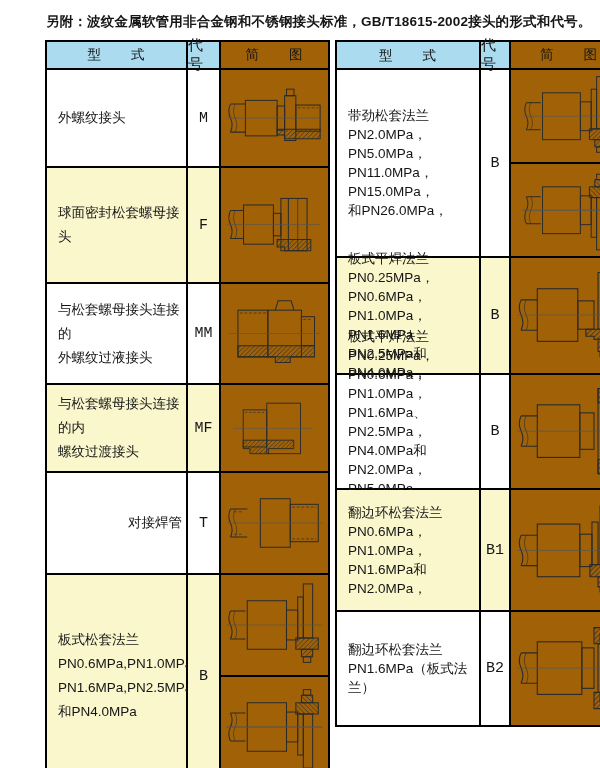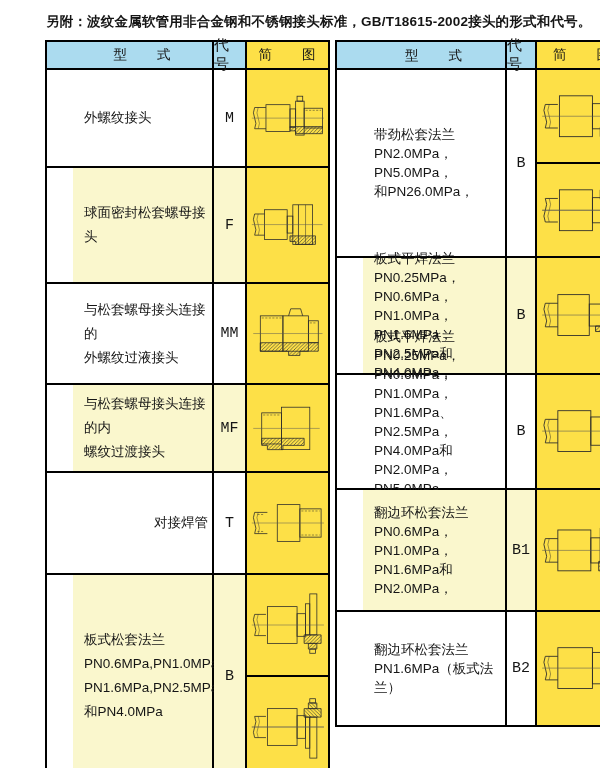--- a/index.html
+++ b/index.html
@@ -10,36 +10,36 @@
   }
   .page{width:600px;height:768px;position:relative;margin-left:37px;}
   .title{
     padding:13px 6px 0 9px;font-size:13.5px;font-weight:bold;
     letter-spacing:0.2px;line-height:18px;white-space:nowrap;
   }
   .tables{display:flex;align-items:flex-start;margin:9px 0 0 8px;gap:5px;}
   .table{border:2px solid #000;box-sizing:border-box;background:#fff;}
   .table.left{width:285px;}
   .table.right{width:294px;}
-  .trow{display:flex;box-sizing:border-box;border-bottom:2px solid #000;padding-left:26px;}
+  .trow{display:flex;box-sizing:border-box;border-bottom:2px solid #000;}
   .trow:last-child{border-bottom:none;}
   .cell{box-sizing:border-box;border-right:2px solid #000;}
   .cell:last-child{border-right:none;}
   .hrow{background:var(--header-bg,#abdbef);height:28px;}
   .hcell{display:flex;align-items:center;justify-content:center;
     font-size:13.5px;letter-spacing:1px;}
   .type-cell{display:flex;flex-direction:column;justify-content:center;
     padding:4px 4px 4px 11px;font-size:13.5px;line-height:20px;}
   .left .type-cell{width:141px;line-height:24px;}
   .right .type-cell{width:144px;line-height:19px;}
   .code-cell{display:flex;align-items:center;justify-content:center;
     font-family:Liberation Mono, monospace;font-size:15px;}
   .left .code-cell{width:33px;}
   .right .code-cell{width:30px;}
-  .diagram-cell{flex:1;display:flex;flex-direction:column;background:#fde047;padding:0;}
+  .diagram-cell{flex:1;display:flex;flex-direction:column;background:#a16207;padding:0;}
   .diag{flex:1;display:flex;align-items:center;justify-content:center;
     border-bottom:2px solid #000;min-height:0;}
   .diag:last-child{border-bottom:none;}
   .diag svg{width:96%;height:94%;}
   .hl{background:var(--hl-bg,#faf7cd);}
 </style>
 </head>
 <body>
 
 <div class="page">
@@ -254,20 +254,21 @@
       <div class="table right">
         <div class="trow hrow">
           <div class="cell hcell type-cell" style="display: flex; flex-direction: row; align-items: center; justify-content: center; padding: 0px;">型　　式</div>
           <div class="cell hcell code-cell" style="display: flex; flex-direction: row; align-items: center; justify-content: center; padding: 0px;">代号</div>
           <div class="cell hcell diagram-cell" style="display: flex; flex-direction: row; align-items: center; justify-content: center; padding: 0px;">简　　图</div>
         </div>
         <div class="trow" style="height: 188px;">
           <div class="cell type-cell">
             <div>带劲松套法兰</div>
             <div>PN2.0MPa，PN5.0MPa，</div>
+            <div>PN11.0MPa，PN15.0MPa，</div>
             <div>和PN26.0MPa，</div>
           </div>
           <div class="cell code-cell">B</div>
           <div class="cell diagram-cell">
             <div class="diag">
               <svg viewBox="0 0 110 96" preserveAspectRatio="xMidYMid meet">
     <defs>
                   <pattern id="hp7" patternUnits="userSpaceOnUse" width="5" height="5">
       <path d="M0,5 L5,0" stroke="#333" stroke-width="0.9"></path>
                   </pattern>

